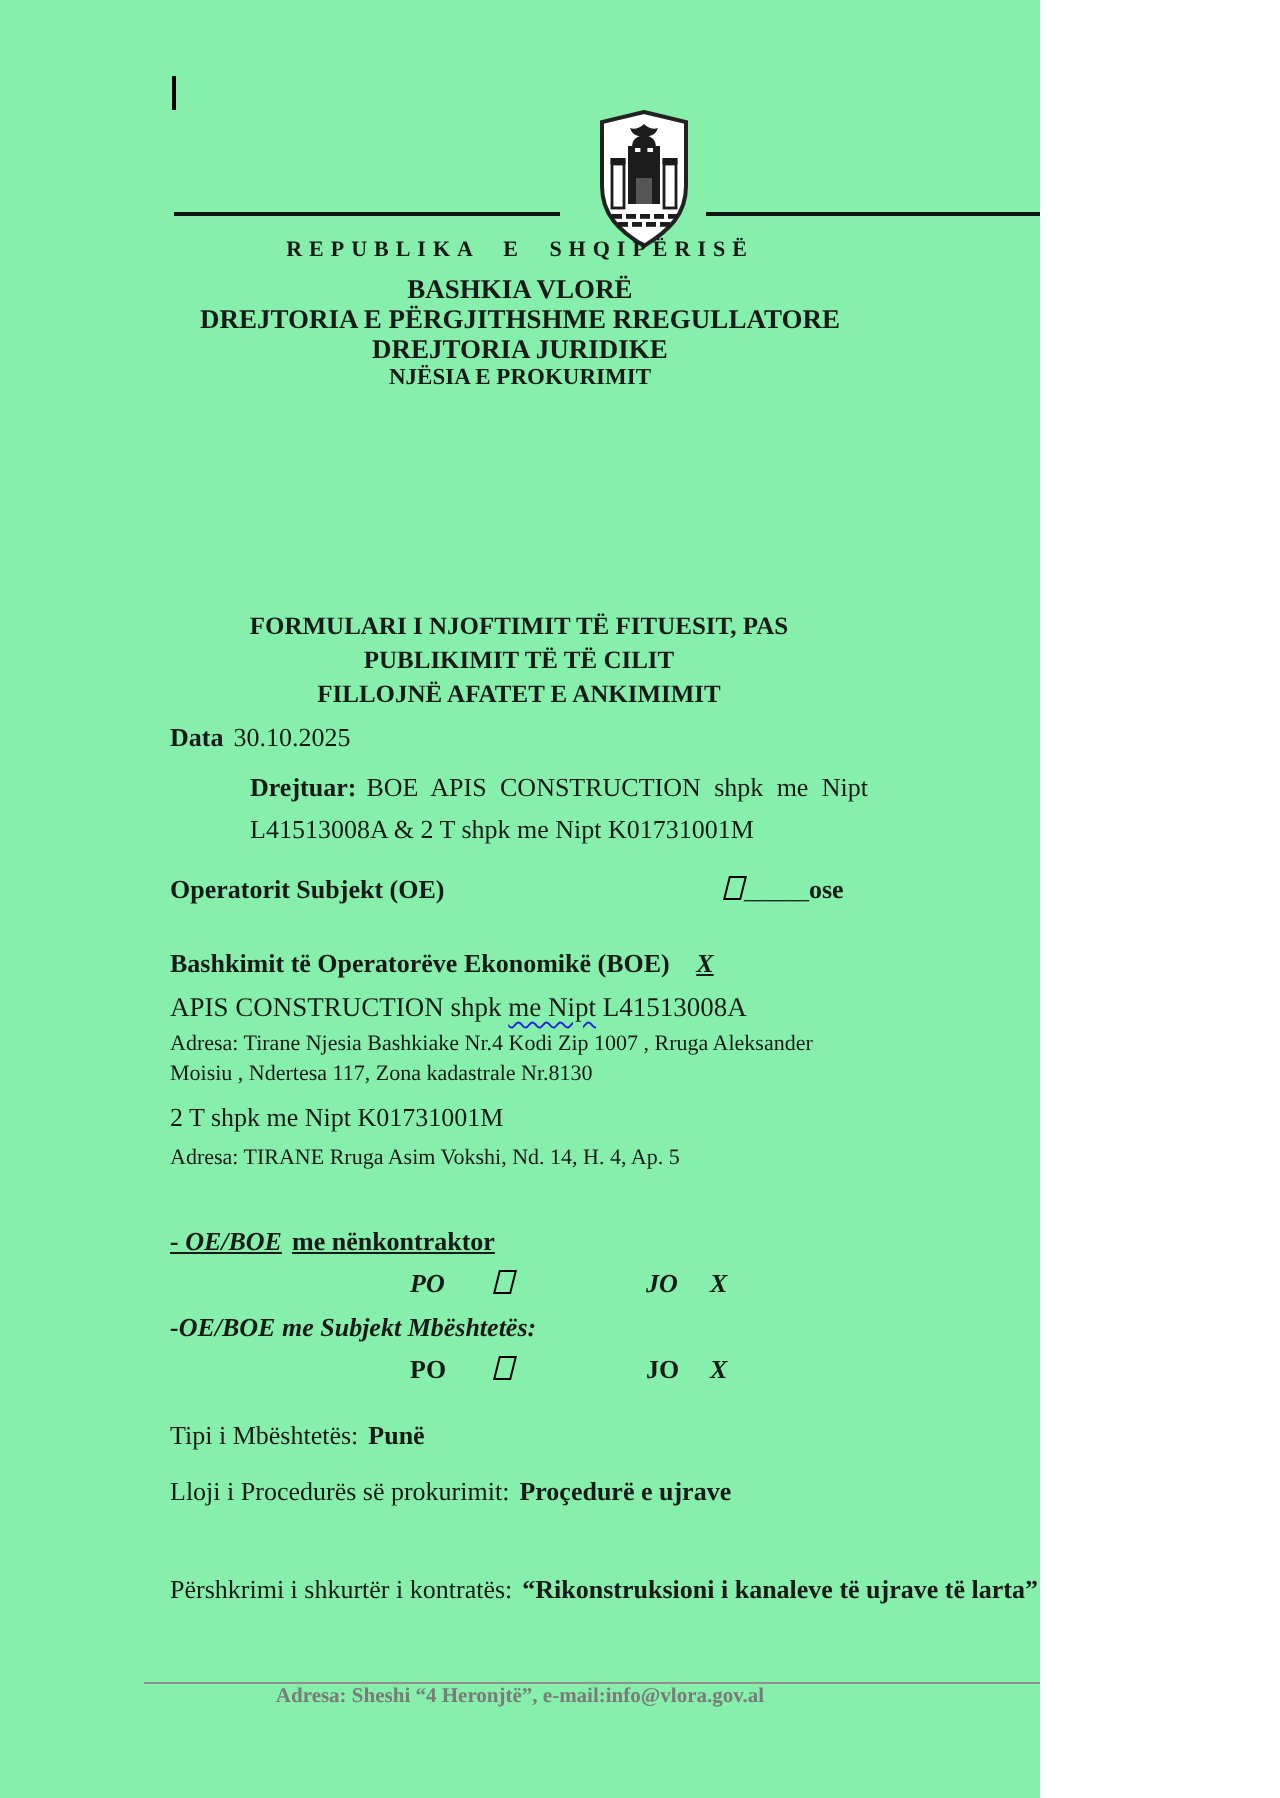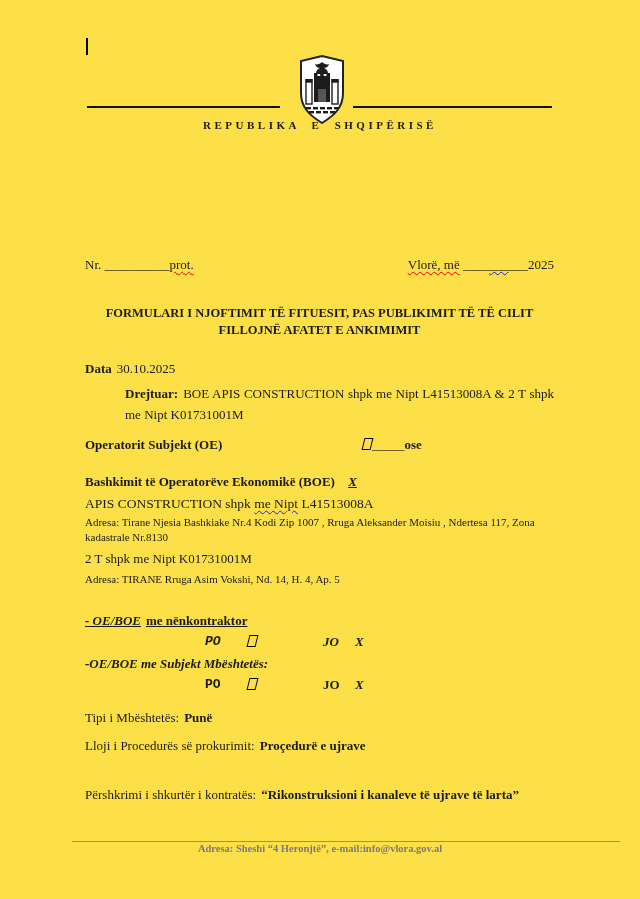--- a/index.html
+++ b/index.html
@@ -1,16 +1,16 @@
 <!DOCTYPE html>
 <html><head>
 <meta charset="utf-8">
 <style>
   html,body{margin:0;padding:0;background:#fff;}
-  .page{position:relative;width:640px;height:899px;background:#fde047;overflow:hidden;
+  .page{position:relative;width:520px;height:899px;background:#86efac;overflow:hidden;
         font-family:"Liberation Serif","DejaVu Serif",serif;color:#1a1a1a;font-size:13px;}
   .abs{position:absolute;}
   .b{font-weight:bold;}
   .i{font-style:italic;}
   .u{text-decoration:underline;}
   .cursor{left:86px;top:38px;width:2px;height:17px;background:#000;}
   .hline{top:106px;border-top:2px solid #121212;height:0;}
   .hline.left{left:87px;width:193px;}
   .hline.right{left:353px;width:199px;}
   .emblem{left:298px;top:55px;width:48px;height:70px;}
@@ -24,21 +24,21 @@
              font-size:12.5px;line-height:17px;}
   .wavy-red{text-decoration-line:underline;text-decoration-style:wavy;
             text-decoration-color:#e00000;text-decoration-thickness:1px;text-underline-offset:2px;}
   .wavy-blue{text-decoration-line:underline;text-decoration-style:wavy;
              text-decoration-color:#2222dd;text-decoration-thickness:1px;text-underline-offset:2px;}
   .para{margin:0;}
   .justify{text-align:justify;line-height:21px;margin-left:40px;}
   .chk{display:inline-block;width:7px;height:10px;border:1.6px solid #000;
        transform:skewX(-14deg);vertical-align:-1px;}
   .row-po{height:16px;width:420px;}
-  .row-po .po{position:absolute;left:120px;font-family:Liberation Mono, monospace;}
+  .row-po .po{position:absolute;left:120px;}
   .row-po .cb{position:absolute;left:163px;}
   .row-po .jo{position:absolute;left:238px;}
   .row-po .xx{position:absolute;left:270px;}
   .small{font-size:11px;line-height:15px;}
   .footer-line{left:72px;top:841px;width:548px;border-top:1.5px solid #8f8f8f;height:0;}
   .footer-text{left:0;right:0;top:843px;text-align:center;color:#7a7a7a;
                font-weight:bold;font-size:10.5px;}
   .mark-x{margin-left:10px;}
   .sp{margin-right:5px;}
 </style>
@@ -72,25 +72,27 @@
       <rect x="36" y="52" width="5" height="2.4"></rect>
       <rect x="11" y="56" width="5" height="2.4"></rect>
         <rect x="18" y="56" width="5" height="2.4"></rect>
       <rect x="25" y="56" width="5" height="2.4"></rect>
         <rect x="32" y="56" width="5" height="2.4"></rect>
     </g>
   </svg>
 
   <div class="abs republika">REPUBLIKA E SHQIPËRISË</div>
 
+  <div class="abs org">
+    <div class="l1">BASHKIA VLORË</div>
+    <div class="l2">DREJTORIA E PËRGJITHSHME RREGULLATORE</div>
+    <div class="l3">DREJTORIA JURIDIKE</div>
+    <div class="l4">NJËSIA E PROKURIMIT</div>
+  </div>
 
-  <div class="abs proto-row">
-    <span><span>Nr.</span> <span>__________</span><span class="wavy-red">prot.</span></span>
-    <span><span class="wavy-red">Vlorë, më</span> <span>____</span><span class="wavy-blue">___</span><span>___</span><span>2025</span></span>
-  </div>
 
   <div class="abs doc-title">
     <div>FORMULARI I NJOFTIMIT TË FITUESIT, PAS PUBLIKIMIT TË TË CILIT</div>
     <div>FILLOJNË AFATET E ANKIMIMIT</div>
   </div>
 
   <p class="abs para" style="left:85px;top:361px;">
     <span class="b sp">Data</span><span>30.10.2025</span>
   </p>
 

